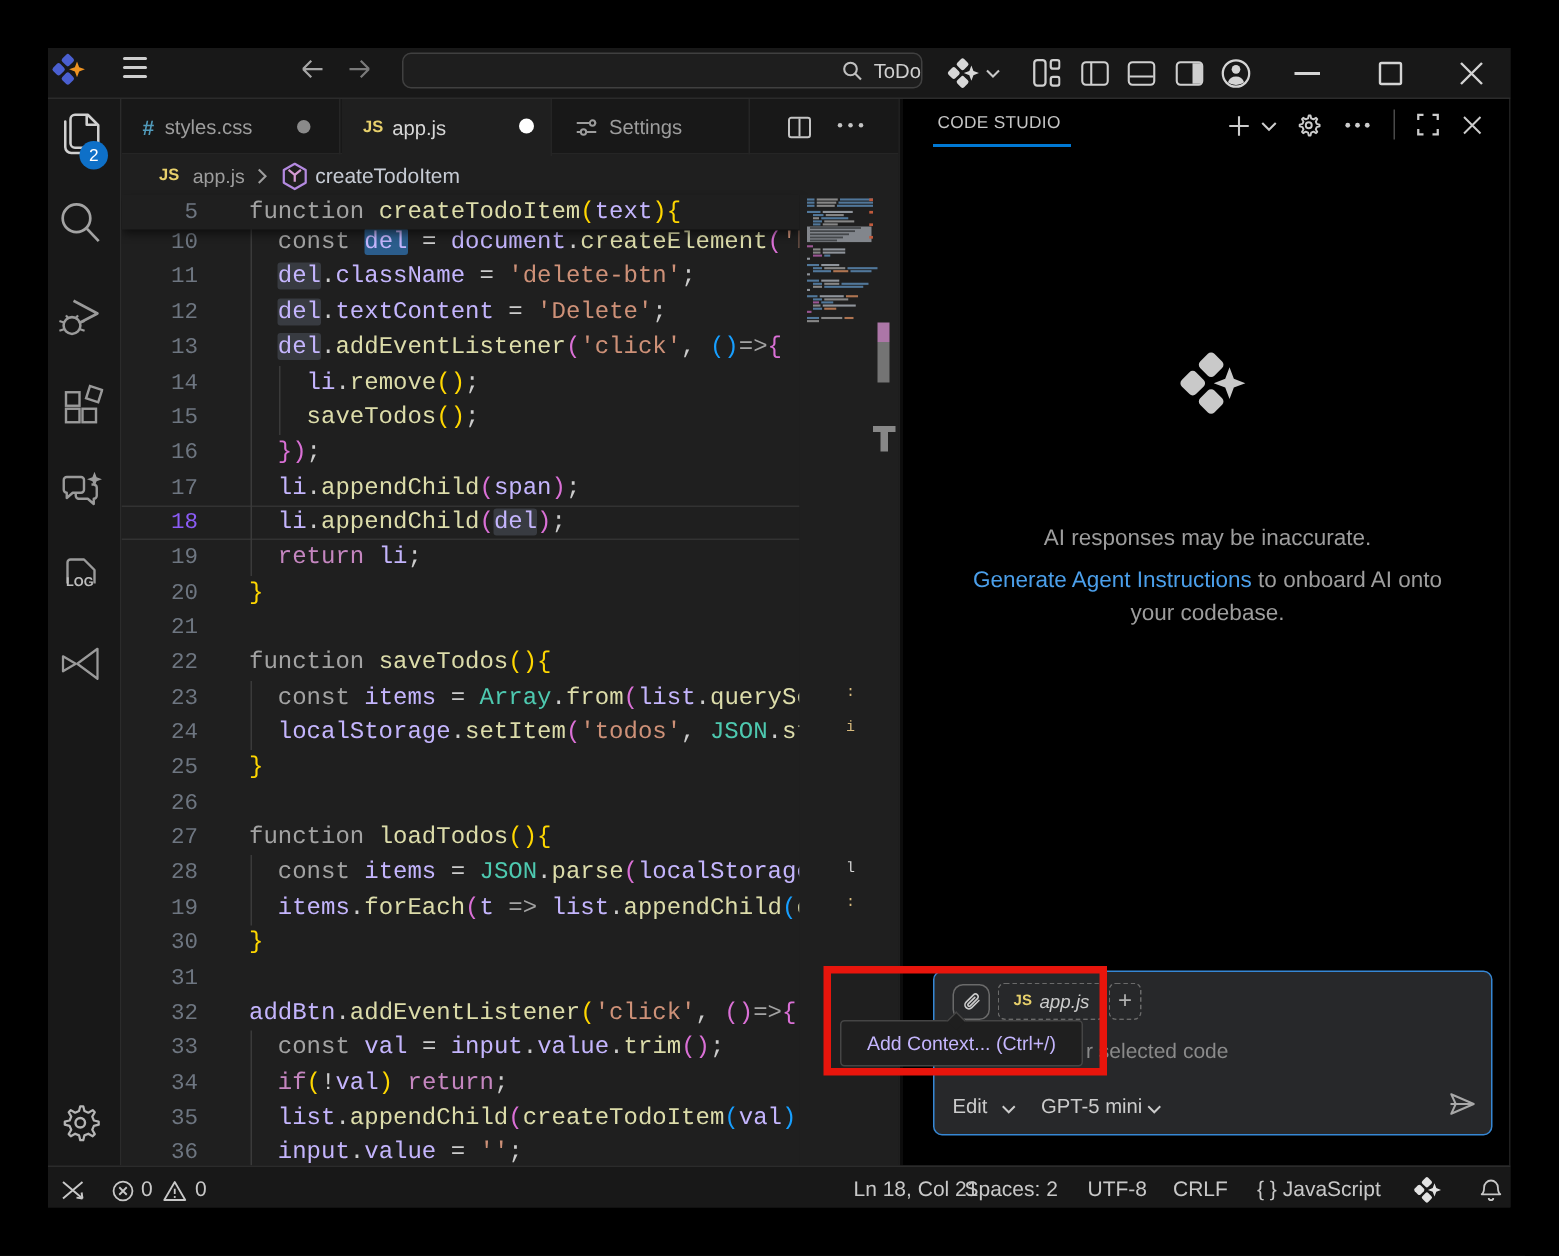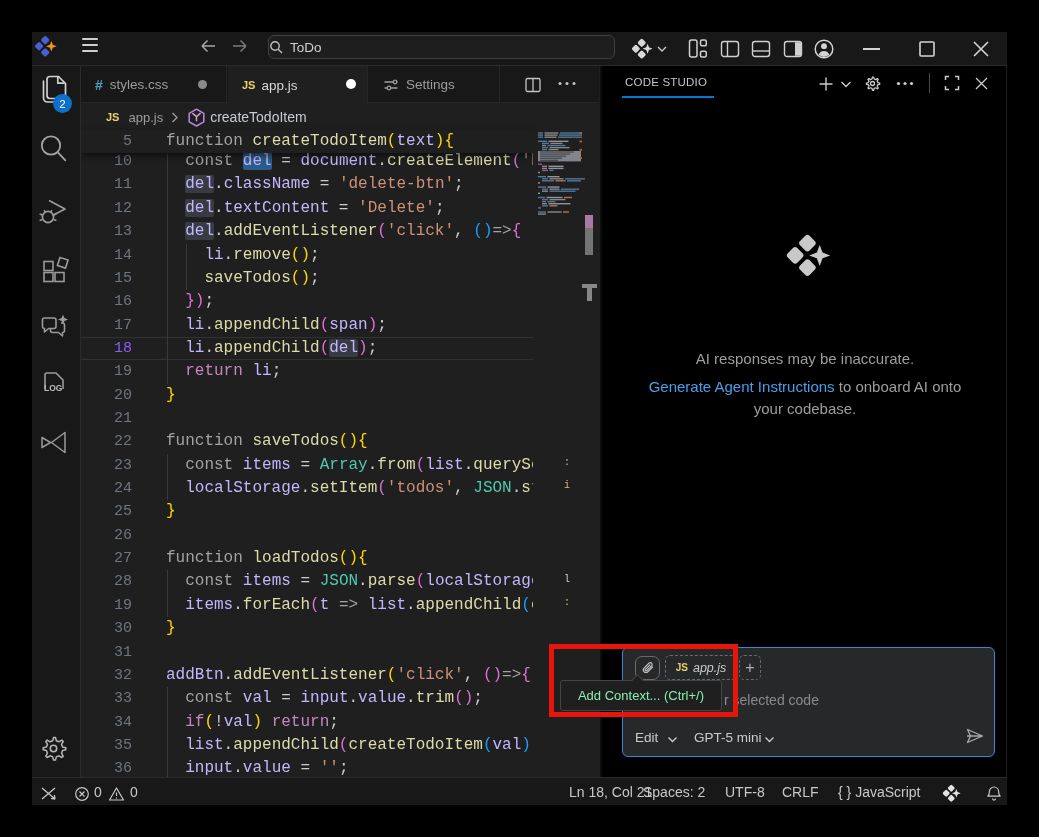--- a/index.html
+++ b/index.html
@@ -4,21 +4,21 @@
 <style>
 *{margin:0;padding:0;box-sizing:border-box}
 html,body{width:1039px;height:837px;background:#000;overflow:hidden;font-family:"Liberation Sans",sans-serif}
 .win{position:absolute;left:32px;top:32px;width:975px;height:773px;background:#1f1f1f;overflow:hidden}
 .abs{position:absolute}
 
 .tb{position:absolute;left:0;top:0;width:975px;height:34px;background:#181818;border-bottom:1px solid #2b2b2b}
 .tb svg,.tabs svg{display:block}
 .hamb{position:absolute;left:50px;top:6px;width:16px;height:14px}
 .hamb div{height:1.6px;background:#cfcfcf;margin-bottom:4.4px;border-radius:1px}
-.sbox{position:absolute;left:236px;top:3px;width:347px;height:24px;background:#1e1e1e;border:1px solid #404040;border-radius:6px;display:flex;align-items:center;justify-content:flex-start;color:#cfcfcf;font-size:13.5px}
+.sbox{position:absolute;left:236px;top:3px;width:347px;height:24px;background:#1e1e1e;border:1px solid #404040;border-radius:6px;display:flex;align-items:center;justify-content:flex-end;color:#cfcfcf;font-size:13.5px}
 
 .act{position:absolute;left:0;top:34px;width:49px;height:711px;background:#181818;border-right:1px solid #2b2b2b}
 .aicon{position:absolute;left:0;width:48px;display:flex;justify-content:center;padding-right:5px}
 
 .ed{position:absolute;left:49px;top:34px;width:518px;height:711px;background:#1f1f1f;overflow:hidden}
 .tabs{position:absolute;left:0;top:0;width:518px;height:37px;background:#181818;border-bottom:1px solid #252525}
 .tab{position:absolute;top:0;height:37px;display:flex;align-items:center;font-size:13.5px;color:#9d9d9d;border-right:1px solid #252525}
 .tab.on{background:#1f1f1f;color:#d7d7d7;height:38px}
 .dot{width:9px;height:9px;border-radius:50%;background:#8a8a8a}
 .dot.w{background:#fff;width:10px;height:10px}
@@ -38,21 +38,21 @@
 .mm{position:absolute;left:452px;top:64px;width:66px;height:647px;background:#1f1f1f}
 
 .pn{position:absolute;left:568px;top:34px;width:406px;height:711px;background:#000000;border-left:2px solid #0c0c0c}
 .pnh{position:absolute;left:23px;top:10px;font-size:11.5px;color:#c5c5c5;letter-spacing:.2px}
 .pnu{position:absolute;left:20px;top:30px;width:92px;height:2px;background:#0078d4}
 .chat{position:absolute;left:20px;top:581px;width:373px;height:110px;background:#27282a;border:1px solid #3687d4;border-radius:6px}
 .chip{position:absolute;display:flex;align-items:center;justify-content:center;border:1px dashed #6a6a6a;border-radius:5px;color:#cccccc}
 
 .sb{position:absolute;left:0;top:745px;width:975px;height:28px;background:#181818;border-top:1px solid #2b2b2b;font-size:14px;color:#c8c8c8}
 .sb span{position:absolute;top:6px;white-space:nowrap}
-.tipbox{position:absolute;left:528px;top:648px;width:162px;height:31px;background:#1f1f1f;border:1px solid #454545;border-radius:3px;z-index:30;display:flex;align-items:center;justify-content:center;font-size:13px;color:#86efac}
+.tipbox{position:absolute;left:528px;top:648px;width:162px;height:31px;background:#1f1f1f;border:1px solid #454545;border-radius:3px;z-index:30;display:flex;align-items:center;justify-content:center;font-size:13px;color:#c4b5fd}
 .redbox{position:absolute;left:517px;top:612px;width:189px;height:73px;border:5px solid #e8150c;z-index:40}
 </style>
 </head>
 <body>
 <div class="win">
 
   <div class="tb">
     <svg class="abs" style="left:2px;top:3px" width="23" height="23" viewBox="0 0 24 24">
       <rect x="8.2" y="1.8" width="7" height="7" rx="1.6" fill="#4a5fd0" transform="rotate(45 11.7 5.3)"></rect>
       <rect x="1.8" y="8.2" width="7" height="7" rx="1.6" fill="#4a5fd0" transform="rotate(45 5.3 11.7)"></rect>

